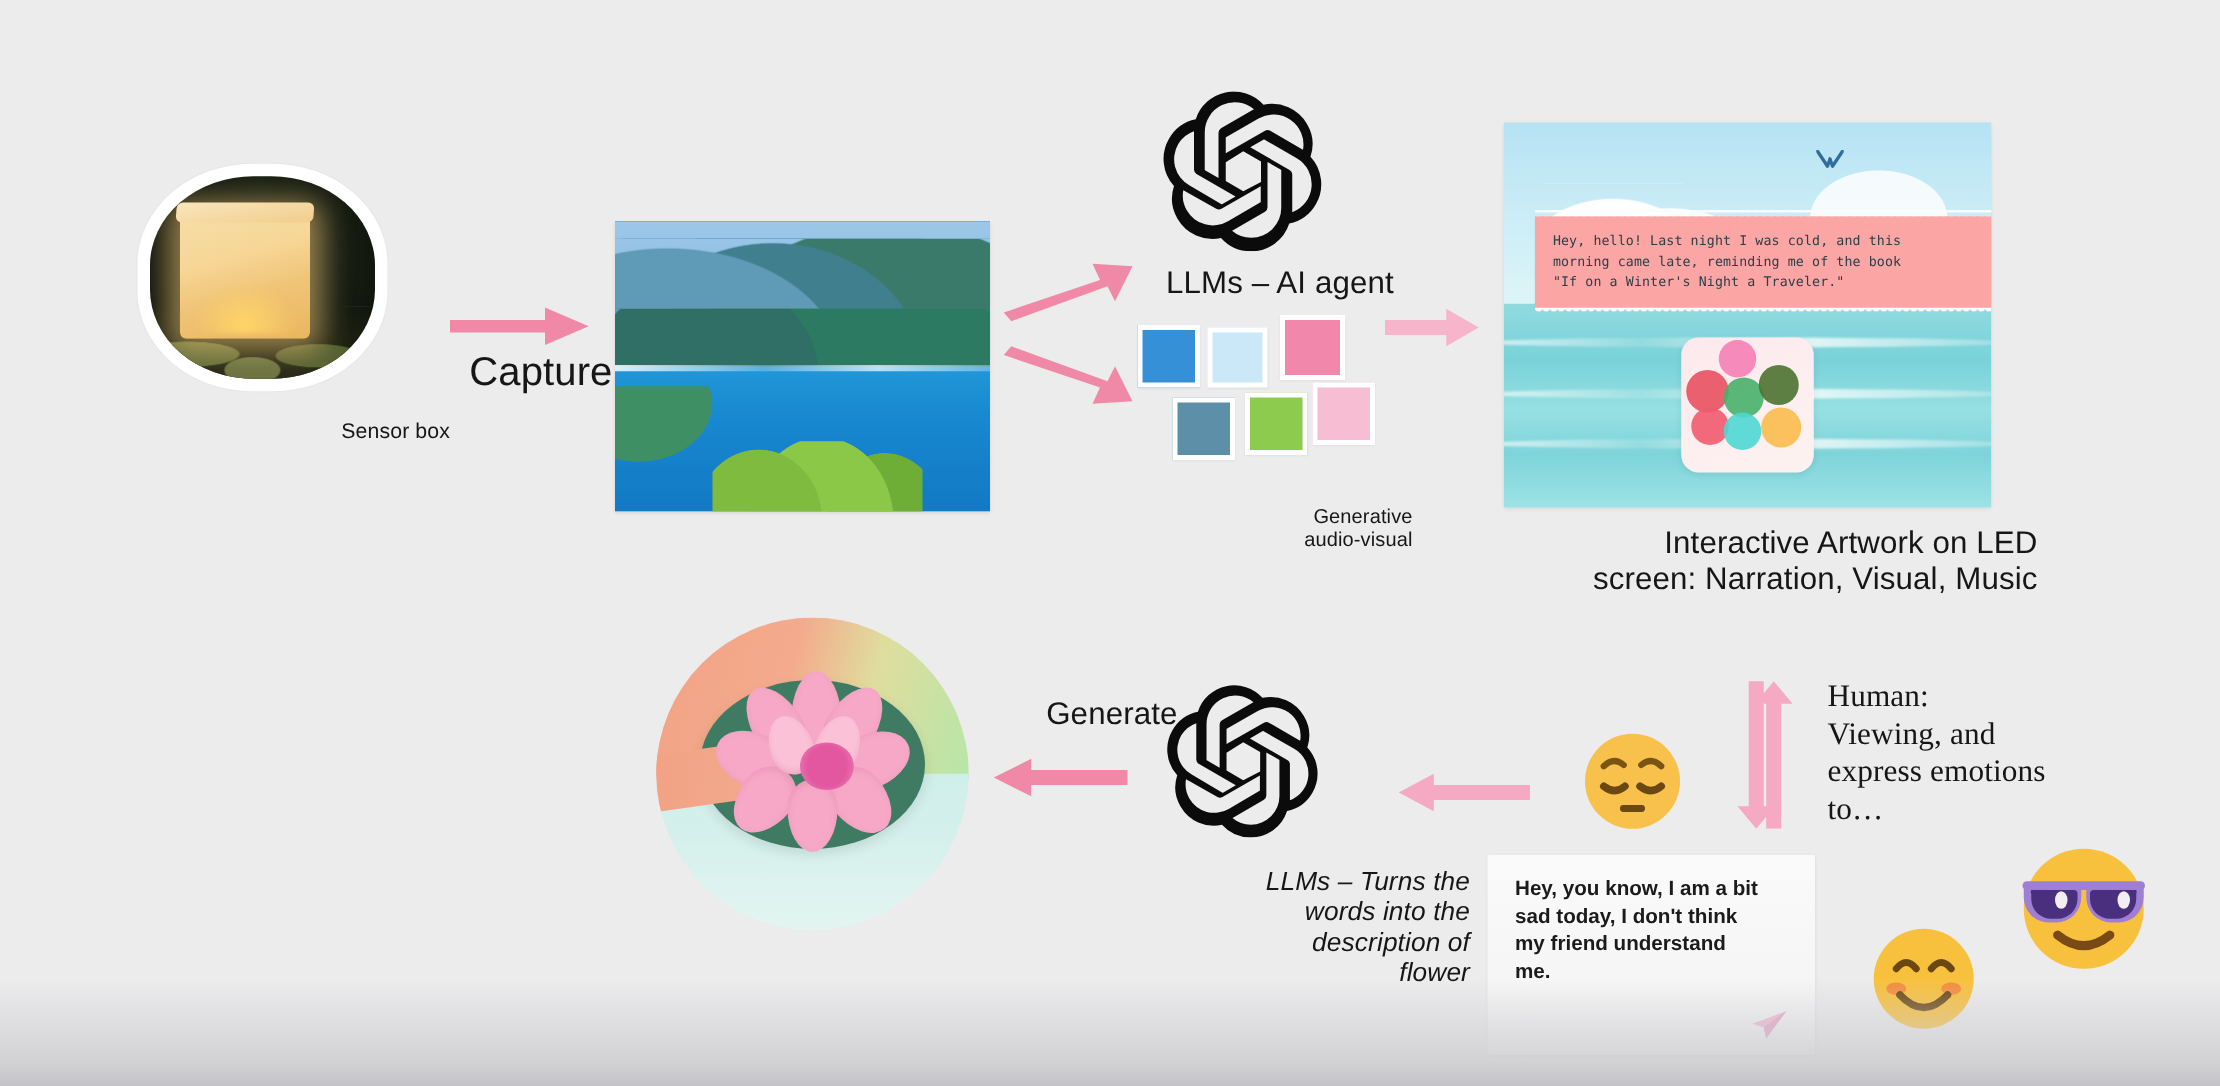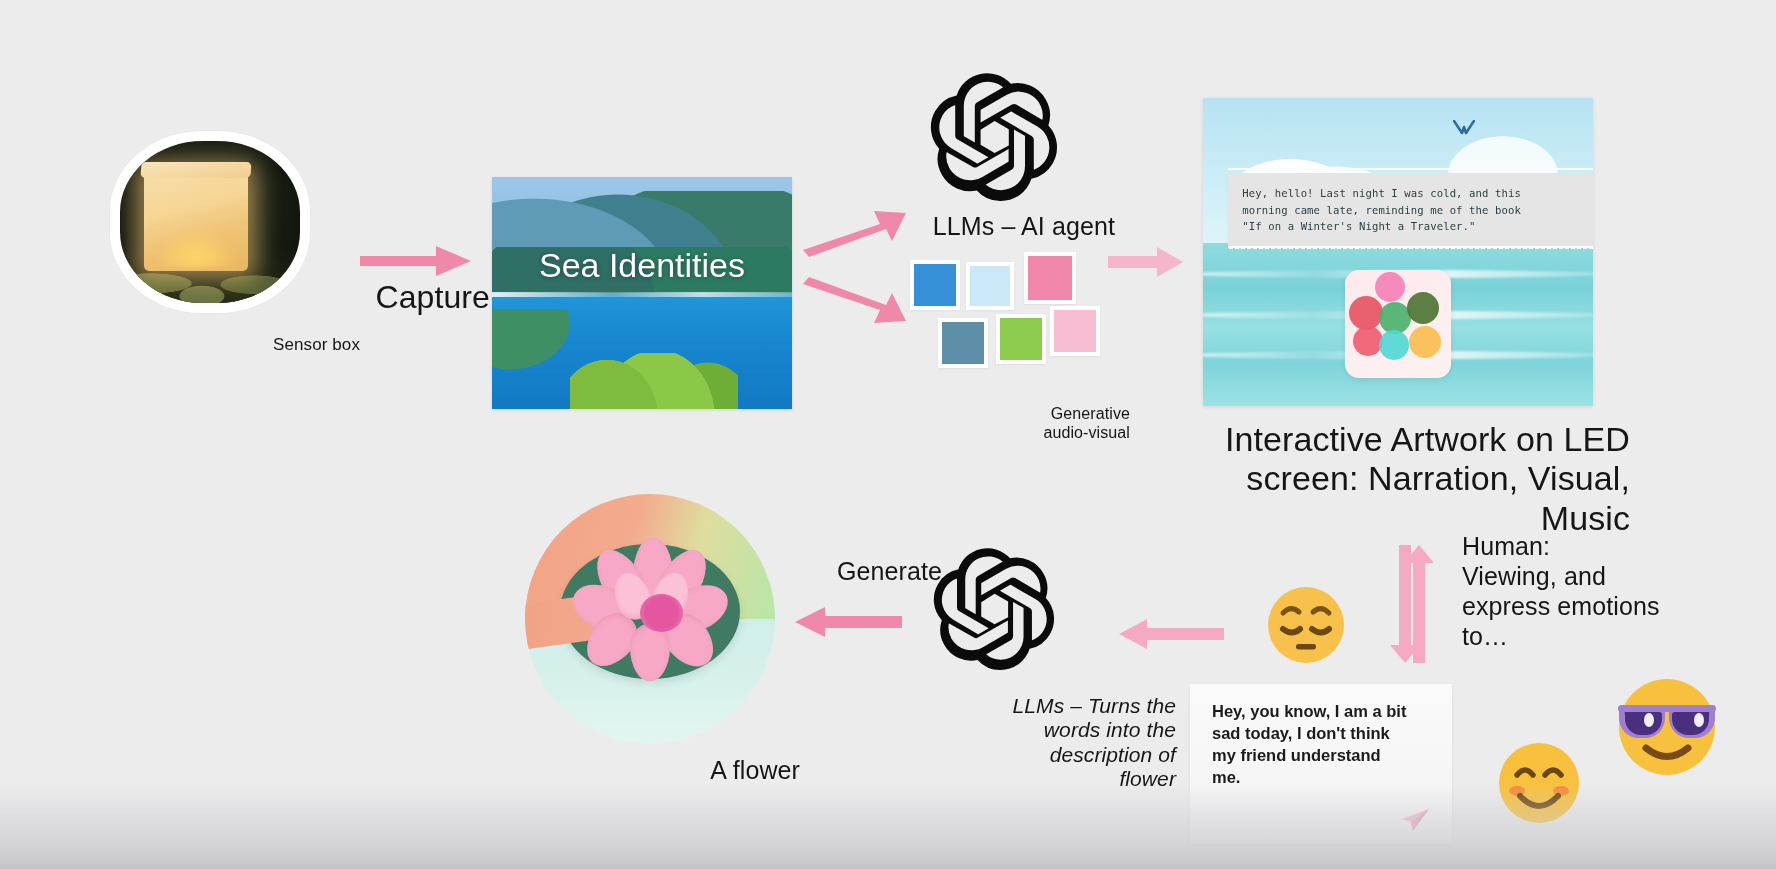--- a/index.html
+++ b/index.html
@@ -145,45 +145,45 @@
   #led-cloud2{position:absolute;left:58%;top:8%;width:38%;height:24%;
     background:radial-gradient(ellipse at 50% 70%, rgba(255,255,255,.82) 0 52%, rgba(255,255,255,0) 53%);}
   #led-sea{position:absolute;left:0;right:0;top:47%;bottom:0;
     background:linear-gradient(to bottom,#8fdbdf 0%,#79d2d8 28%,#96e0e2 52%,#7ed4da 74%,#9ce3e4 100%);}
   .led-wave{position:absolute;left:-5%;width:110%;height:8px;
     background:linear-gradient(to right,rgba(255,255,255,.7),rgba(255,255,255,.15) 30%,rgba(255,255,255,.75) 62%,rgba(255,255,255,.2));
     border-radius:50%;filter:blur(1px);}
   #led-bird{position:absolute;left:64%;top:7%;width:22px;height:16px;}
   #led-note{
     position:absolute;left:6.5%;top:24.5%;width:87%;padding:12px 14px;
-    background:#e5e5e5;color:#2a3f47;
+    background:#fca5a5;color:#2a3f47;
     font-family:"DejaVu Sans Mono", monospace;
     font-size:10.6px;line-height:1.52;letter-spacing:.1px;
     box-shadow:0 1px 2px rgba(0,0,0,.07);
   }
   #led-note::before,#led-note::after{
     content:"";position:absolute;left:0;right:0;height:5px;
     background-image:radial-gradient(circle at 3px 0, #fbfdfd 3px, rgba(0,0,0,0) 3.5px);
     background-size:6px 6px;
   }
   #led-note::before{top:-5px;background-position:0 -3px;transform:scaleY(-1);}
   #led-note::after{bottom:-5px;}
   #led-card{
     position:absolute;left:36.5%;top:56%;width:27%;height:35%;
     background:linear-gradient(150deg,#fde9ec,#fdf2f1);
     border-radius:14px;box-shadow:0 2px 6px rgba(0,0,0,.08);
   }
   .dot{position:absolute;border-radius:50%;}
-  #led-caption{left:1170px;top:420px;width:460px;font-size:34px;}
+  #led-caption{left:1170px;top:420px;width:460px;font-size:25px;}
 
   
   #updown-arrows{left:1385px;top:527px;width:54px;height:136px;}
   #human-caption{
-    left:1462px;top:531px;width:230px;font-size:25px;
-    text-align:left;line-height:1.2;
+    left:1462px;top:543px;width:230px;font-size:25px;
+    text-align:left;line-height:1.2;font-family:Liberation Serif, serif;
   }
 
   
   #sad-emoji{left:1263px;top:582px;width:86px;height:86px;}
 
   
   #chat-bubble{
     left:1190px;top:684px;width:262px;height:160px;
     background:linear-gradient(to bottom,#fafafa,#f3f3f4);
     box-shadow:0 1px 3px rgba(0,0,0,.08);
@@ -249,22 +249,20 @@
   <div class="abs cap" id="capture-label">Capture</div>
 
   <div class="abs" id="sea-video">
     <div id="sea-sky"></div>
     <div id="sea-hills"></div>
     <div id="sea-midland"></div>
     <div id="sea-water"></div>
     <div id="sea-foam"></div>
     <div id="sea-cape"></div>
     <div id="sea-tree"></div>
-    <div id="sea-title">Sea
-Identities</div>
   </div>
 
   <div class="abs" id="arrow-to-llm">
     <svg width="108" height="56" viewBox="0 0 108 56">
       <path d="M3 46 L80 20 L74 7 L106 9 L92 37 L86 25 L9 53 Z" fill="#f089a8"></path>
     </svg>
   </div>
   <div class="abs" id="arrow-to-gen">
     <svg width="108" height="56" viewBox="0 0 108 56">
       <path d="M3 10 L80 36 L74 49 L106 47 L92 19 L86 31 L9 3 Z" fill="#f089a8"></path>
@@ -419,16 +417,15 @@
     <div class="petal" style="left:55%;top:21%;width:16%;height:25%;transform:rotate(32deg)"></div>
     <div class="petal" style="left:21%;top:34%;width:17%;height:22%;transform:rotate(-66deg)"></div>
     <div class="petal" style="left:62%;top:34%;width:17%;height:22%;transform:rotate(66deg)"></div>
     <div class="petal" style="left:26%;top:47%;width:17%;height:23%;transform:rotate(-140deg)"></div>
     <div class="petal" style="left:57%;top:47%;width:17%;height:23%;transform:rotate(140deg)"></div>
     <div class="petal" style="left:42%;top:52%;width:16%;height:23%;transform:rotate(180deg)"></div>
     <div class="petal" style="left:36%;top:31%;width:14%;height:19%;transform:rotate(-20deg);background:#fbc2d7"></div>
     <div class="petal" style="left:51%;top:31%;width:14%;height:19%;transform:rotate(20deg);background:#fbc2d7"></div>
     <div id="flower-core"></div>
   </div>
-  <div class="abs cap" id="flower-caption">A flower</div>
 
   <div id="bottom-fade"></div>
 </div>
 
 </body></html>

